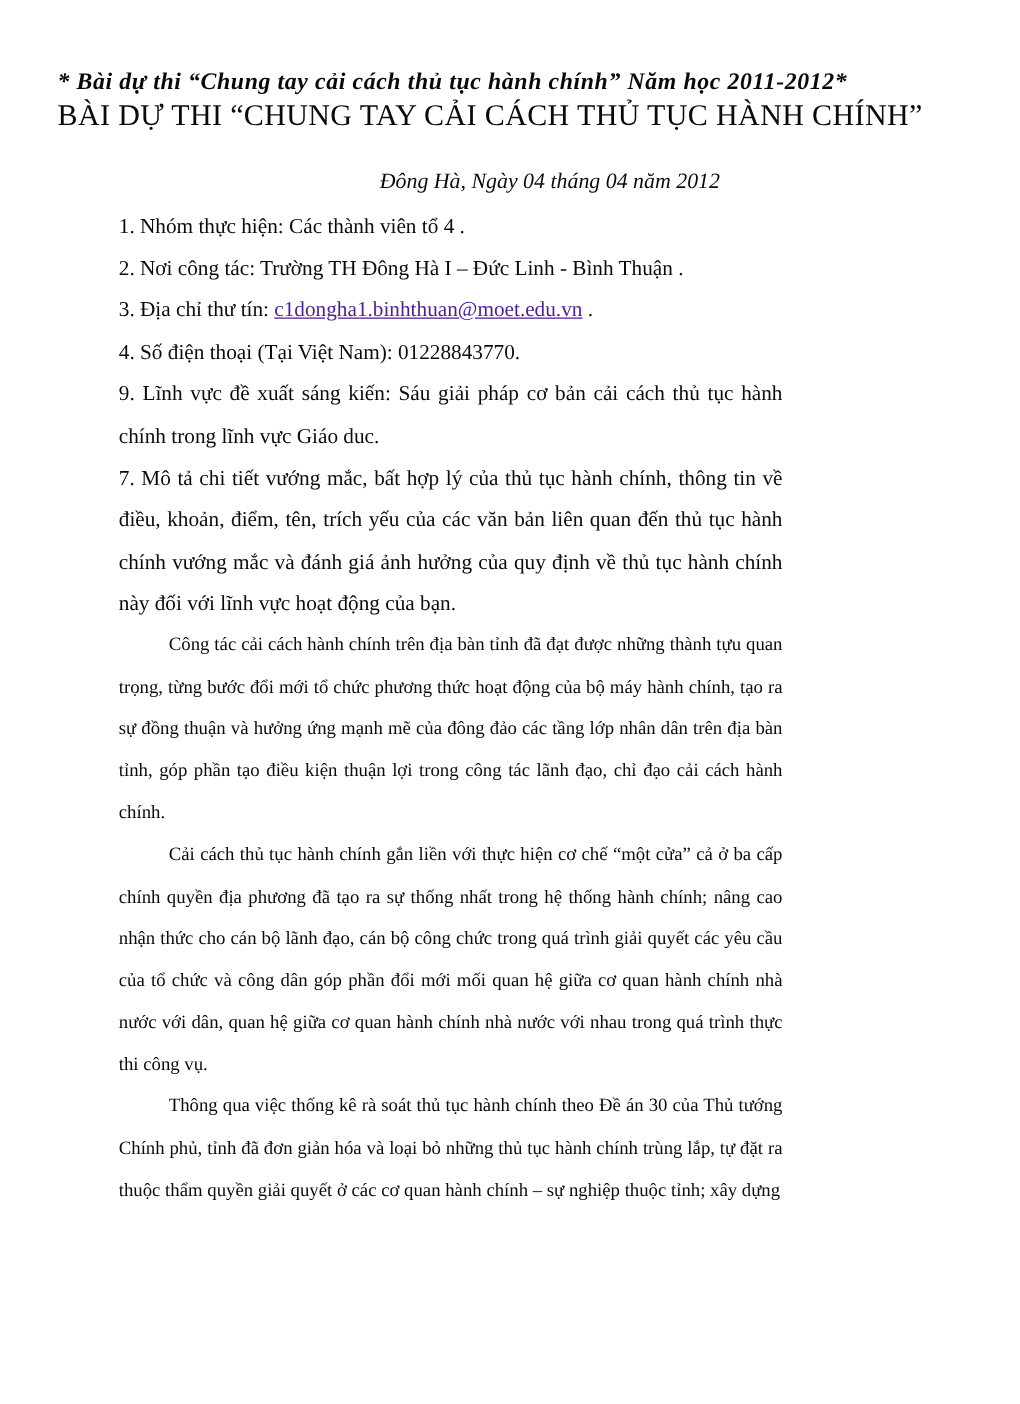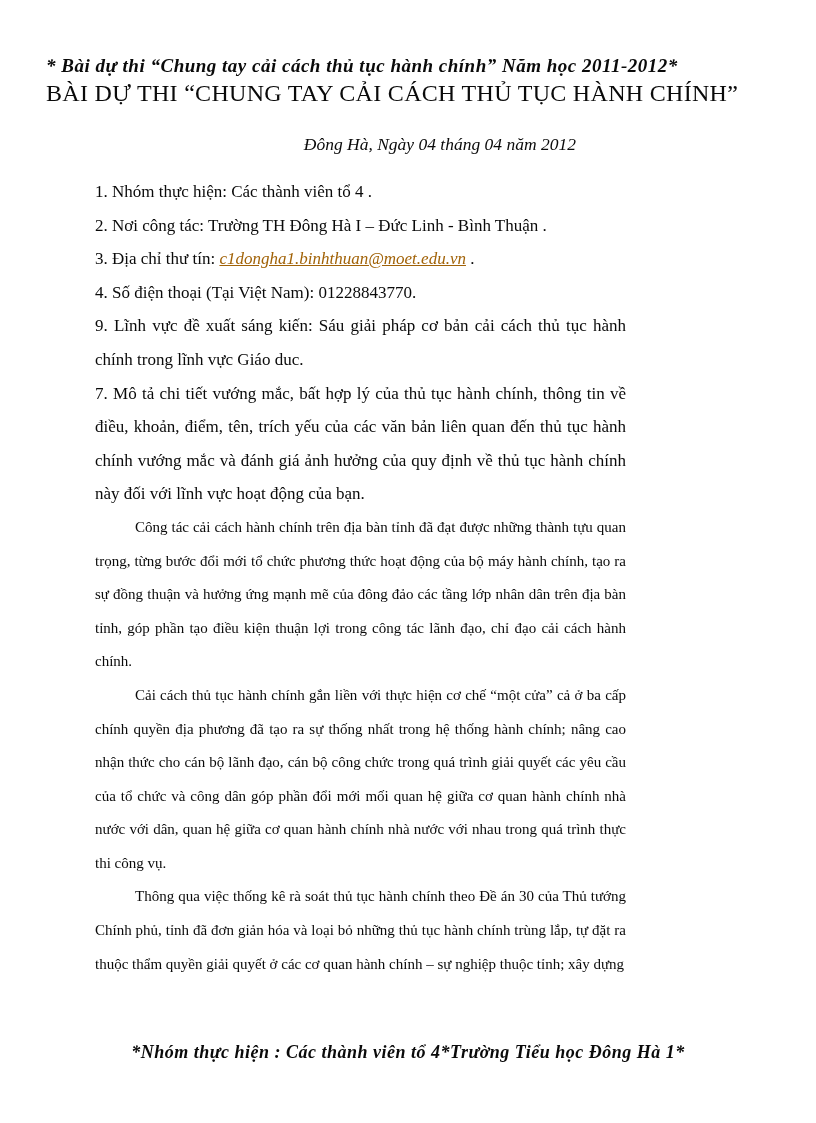--- a/index.html
+++ b/index.html
@@ -38,36 +38,35 @@
     letter-spacing: 0.3px;
   }
   .date-line {
     text-align: right;
     padding-right: 50px;
     font-style: italic;
     font-size: 17.5px;
     margin-top: 27px;
   }
   .content {
-    margin-top: 20px;
+    margin-top: 9px;
     font-size: 17px;
     line-height: 33.6px;
   }
   .item { text-align: left; }
   .item.justify { text-align: justify; }
   .para {
     text-align: justify;
     text-indent: 40px;
     font-size: 15px;
   }
   a.email {
-    color: #a16207;
+    color: #4c1d95;
     text-decoration: underline;
     cursor: pointer;
-    font-style: italic;
   }
   .doc-footer {
     position: absolute;
     top: 1042px;
     left: 0;
     width: 816px;
     text-align: center;
     font-size: 18px;
     font-weight: bold;
     font-style: italic;
@@ -102,15 +101,14 @@
     <p class="item justify">7. Mô tả chi tiết vướng mắc, bất hợp lý của thủ tục hành chính, thông tin về điều, khoản, điểm, tên, trích yếu của các văn bản liên  quan đến thủ tục hành chính vướng mắc và đánh giá  ảnh  hưởng  của quy  định  về thủ tục hành  chính  này  đối với lĩnh  vực hoạt  động  của bạn.</p>
 
     <p class="para">Công tác cải cách hành chính trên địa bàn tỉnh đã đạt được những thành tựu quan trọng, từng bước đổi mới tổ chức phương thức hoạt động của bộ máy hành chính, tạo ra sự đồng thuận và hưởng ứng mạnh mẽ của đông đảo các tầng lớp nhân dân trên địa bàn tỉnh, góp phần tạo điều kiện thuận lợi trong công tác lãnh đạo, chỉ đạo cải cách hành chính.</p>
 
     <p class="para">Cải cách thủ tục hành chính gắn liền với thực hiện cơ chế  “một cửa” cả ở ba cấp chính quyền địa phương đã tạo ra sự thống nhất trong hệ thống hành chính; nâng cao nhận thức cho cán bộ lãnh đạo, cán bộ công chức trong quá trình giải quyết các yêu cầu của tổ chức và công dân góp phần đổi mới mối quan hệ giữa cơ quan hành chính nhà nước với dân, quan hệ giữa cơ quan hành chính nhà nước với nhau trong quá trình thực thi công vụ.</p>
 
     <p class="para">Thông qua việc thống kê  rà soát thủ tục hành chính theo  Đề án 30 của  Thủ tướng Chính phủ, tỉnh đã đơn giản hóa và loại bỏ những thủ tục hành chính trùng lắp, tự đặt ra thuộc thẩm quyền giải quyết ở các cơ quan hành chính – sự nghiệp thuộc tỉnh; xây dựng</p>
 
   </div>
 
-  <div class="doc-footer">*Nhóm thực hiện : Các thành viên tổ 4*Trường Tiểu học Đông Hà 1*</div>
 
 </div>
 
 </body></html>

